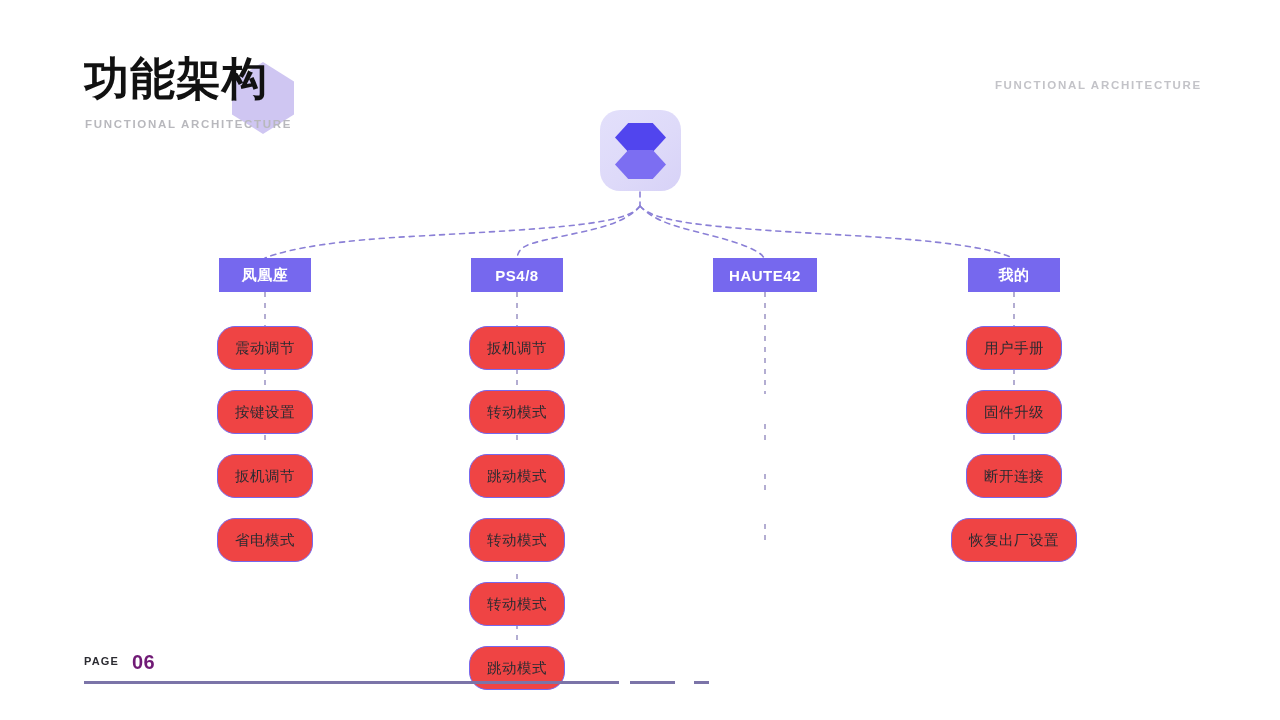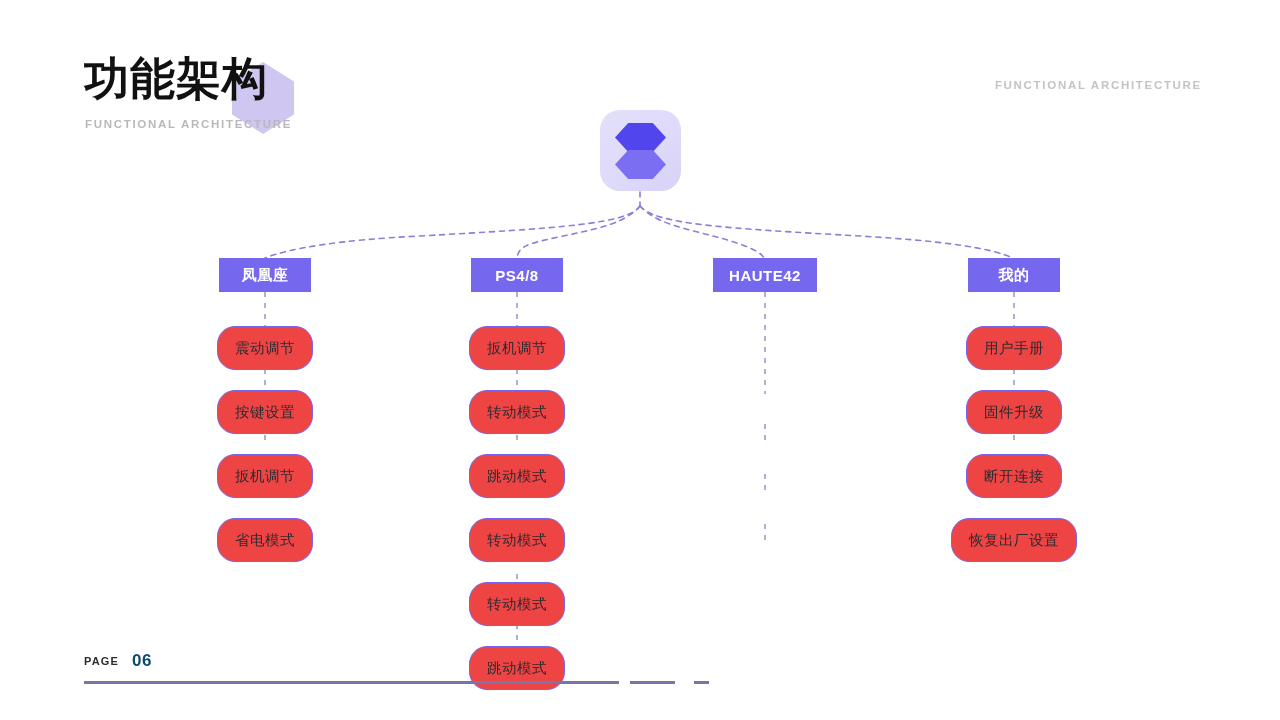--- a/index.html
+++ b/index.html
@@ -148,24 +148,24 @@
     position: absolute;
     left: 84px; top: 7px;
     font-size: 11px;
     font-weight: bold;
     letter-spacing: 1.2px;
     color: #2b2b31;
   }
   #footer-page-number {
     position: absolute;
     left: 132px; top: 3px;
-    font-size: 17px;
+    font-size: 20px;
     font-weight: bold;
     letter-spacing: 0.5px;
-    color: #0c4a6e;
+    color: #701a75;
   }
   .footer-rule {
     position: absolute;
     top: 33px;
     height: 3px;
     background: #7b74a8;
   }
   #footer-rule-1 { left: 84px; width: 535px; }
   #footer-rule-2 { left: 630px; width: 45px; }
   #footer-rule-3 { left: 694px; width: 15px; }

